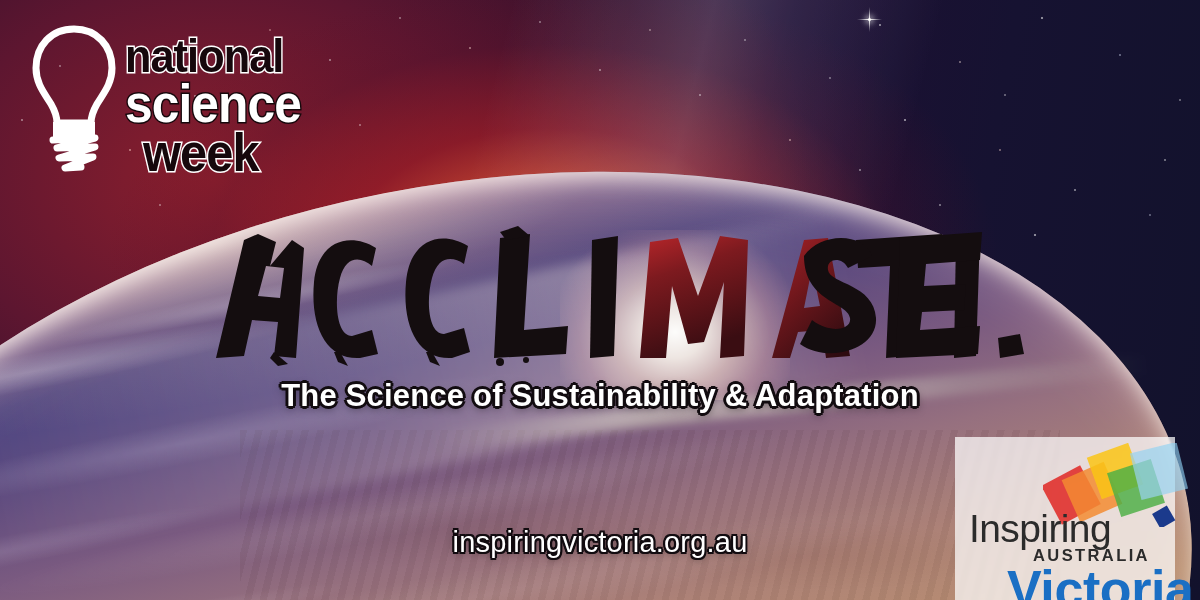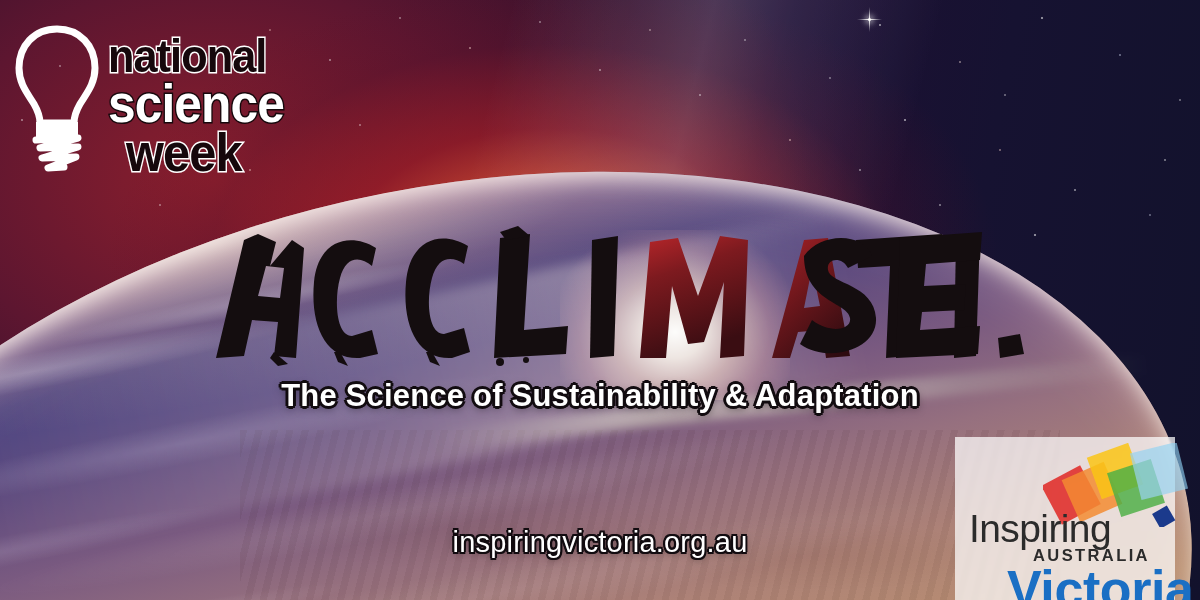--- a/index.html
+++ b/index.html
@@ -149,21 +149,21 @@
     mix-blend-mode:screen;filter:blur(6px);
   }
   
   #flare{
     position:absolute;left:430px;top:392px;width:720px;height:20px;transform:rotate(-6deg);
     background:linear-gradient(to right, rgba(255,255,255,0) 0%, rgba(210,235,140,.35) 30%, rgba(245,250,200,.45) 50%, rgba(180,220,160,.20) 74%, rgba(255,255,255,0) 100%);
     filter:blur(4px);mix-blend-mode:screen;
   }
 
   
-  #nsw-logo{position:absolute;left:8px;top:14px;width:270px;height:175px;}
+  #nsw-logo{position:absolute;left:25px;top:14px;width:270px;height:175px;}
   #bulb{position:absolute;left:6px;top:10px;width:86px;height:150px;}
   .nsw-word{
     position:absolute;
     font-family:"Liberation Sans", sans-serif;
     font-weight:700;font-style:normal;
     letter-spacing:-1px;
     text-transform:lowercase;
     line-height:1;
     transform:scaleX(.92);
     transform-origin:left center;

